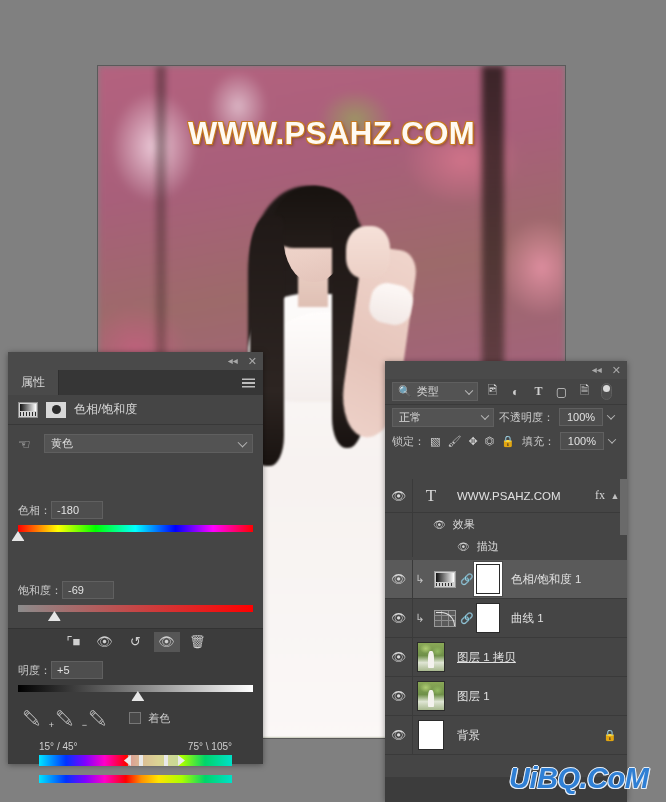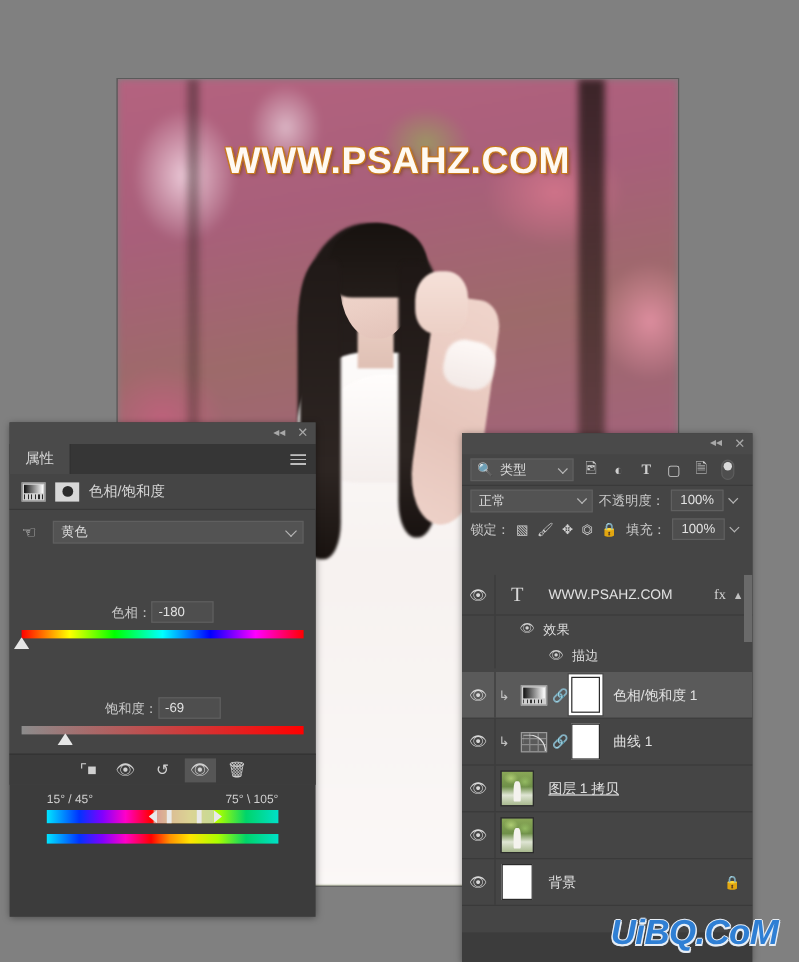--- a/index.html
+++ b/index.html
@@ -191,21 +191,21 @@
     padding: 0 6px; position: relative;
   }
   .select .chev {
     position: absolute; right: 6px; top: 50%; width: 7px; height: 7px;
     border-right: 1.4px solid #b6b6b6; border-bottom: 1.4px solid #b6b6b6;
     transform: translateY(-70%) rotate(45deg);
   }
   .hand-icon { width: 26px; flex: none; font-size: 14px; color: #cfcfcf; text-align: left; }
 
   .slider-block { padding: 0 10px; margin-top: 8px; }
-  .slider-head { display: flex; align-items: center; justify-content: center; margin-top: 48px; }
+  .slider-head { display: flex; align-items: center; justify-content: flex-start; margin-top: 48px; }
   .slider-head .lbl { font-size: 11px; color: #c9c9c9; }
   .num-field {
     width: 52px; height: 18px; background: #4e4e4e; border: 1px solid #606060;
     color: #e2e2e2; font-size: 11px; display: flex; align-items: center; padding-left: 5px;
   }
   .track { position: relative; height: 8px; margin-top: 6px; }
   .track .bar { position: absolute; left: 0; right: 0; top: 0; height: 7px; }
   .bar-hue {
     background: linear-gradient(90deg, #f00 0%, #ff0 17%, #0f0 33%, #0ff 50%, #00f 67%, #f0f 83%, #f00 100%);
   }
@@ -460,20 +460,30 @@
         <div class="slider-head">
           <span class="lbl">饱和度：</span>
           <span class="num-field">-69</span>
         </div>
         <div class="track">
           <div class="bar bar-sat"></div>
           <div class="thumb" id="thumb-sat" style="left: 15.5%;"></div>
         </div>
       </div>
 
+      <div class="slider-block">
+        <div class="slider-head">
+          <span class="lbl">明度：</span>
+          <span class="num-field">+5</span>
+        </div>
+        <div class="track">
+          <div class="bar bar-light"></div>
+          <div class="thumb" id="thumb-light" style="left: 51%;"></div>
+        </div>
+      </div>
 
       <div class="eyedrop-row">
         <span class="eye">🖍</span>
         <span class="eye">🖍<sub>+</sub></span>
         <span class="eye">🖍<sub>−</sub></span>
         <span class="chk-wrap">
           <span class="chk"></span>
           <span class="chk-label">着色</span>
         </span>
       </div>
@@ -608,20 +618,21 @@
               <span class="t-photo"></span>
             </span>
           <span class="layer-name underline">图层 1 拷贝</span>
         </div>
 
         <div class="layer-row">
           <span class="eye-cell">👁</span>
           <span class="thumb-box">
               <span class="t-photo"></span>
             </span>
+          <span class="layer-name">图层 1</span>
         </div>
 
         <div class="layer-row">
           <span class="eye-cell">👁</span>
           <span class="thumb-box">
               <span class="t-white"></span>
             </span>
           <span class="layer-name">背景</span>
           <span class="lock-cell">🔒</span>
         </div>

